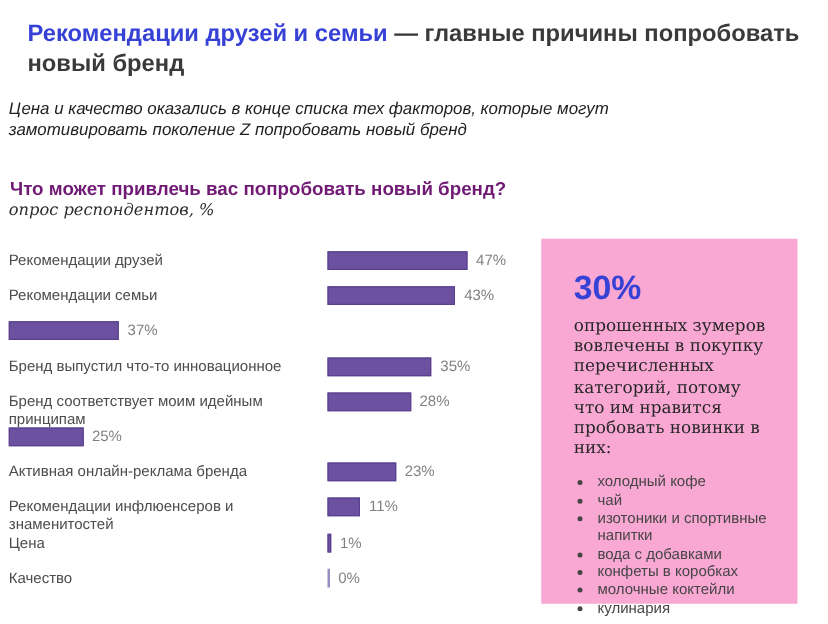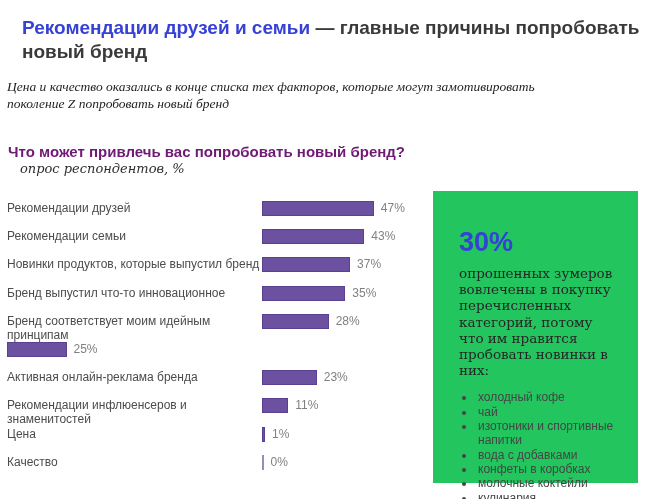--- a/index.html
+++ b/index.html
@@ -7,41 +7,41 @@
     position:relative; width:662px; height:499px; background:#ffffff;
     font-family:"Liberation Sans", sans-serif; overflow:hidden;
   }
   .main-title {
     position:absolute; left:22px; top:16px; width:652px; margin:0;
     font-size:19px; line-height:23.5px; font-weight:bold; color:#3a3a3a;
   }
   .main-title .hl { color:#3641d6; }
   .lede {
     position:absolute; left:7px; top:78px; width:545px; margin:0;
-    font-family:Liberation Serif, serif; font-style:italic;
+    font-family:Liberation Sans, sans-serif; font-style:italic;
     font-size:13.5px; line-height:17px; color:#1f1f1f;
   }
   .chart-title {
     position:absolute; left:7px; top:142px; margin:1px;
     font-size:15px; font-weight:bold; color:#701a75;
   }
   .chart-subtitle {
-    position:absolute; left:20px; top:161px; margin:0;
+    position:absolute; left:7px; top:161px; margin:0;
     font-family:"DejaVu Serif", serif; font-style:italic;
     font-size:13px; color:#2d2d2d;
   }
   .rows { position:absolute; left:7px; top:201px; width:425px; }
   .row { height:28.2px; display:flex; align-items:flex-start; }
   .row-label { flex:0 0 255px; font-size:12px; color:#4c4c4c; }
   .bar { height:15px; background:#6b51a0; border:1px solid #5a4190; box-sizing:border-box; }
   .bar.zero { background:#978bc2; border:none; }
   .val { margin-left:7px; font-size:12px; color:#818181; }
   .panel {
     position:absolute; left:433px; top:191px; width:205px; height:292px;
-    background:#22c55e; box-sizing:border-box; padding:36px 16px 0 26px;
+    background:#f9a8d4; box-sizing:border-box; padding:24px 16px 0 26px;
   }
   .stat { margin:0 0 7px 0; font-size:27px; font-weight:bold; color:#3641d6; }
   .panel-desc {
     margin:0; width:154px;
     font-family:"DejaVu Serif", serif; 
     font-size:13.5px; line-height:16.2px; color:#262626;
   }
   .bullets {
     margin:12px 0 0 0; padding-left:17px;
     font-size:12px; line-height:14.3px; color:#454545; list-style:disc;
@@ -65,21 +65,20 @@
         <div class="row-label">Рекомендации друзей</div>
         <div class="bar" style="width: 111.86px;"></div>
         <div class="val">47%</div>
       </div>
       <div class="row">
         <div class="row-label">Рекомендации семьи</div>
         <div class="bar" style="width: 102.34px;"></div>
         <div class="val">43%</div>
       </div>
       <div class="row">
-        <div class="row-label">Новинки продуктов, которые выпустил бренд</div>
         <div class="bar" style="width: 88.06px;"></div>
         <div class="val">37%</div>
       </div>
       <div class="row">
         <div class="row-label">Бренд выпустил что-то инновационное</div>
         <div class="bar" style="width: 83.3px;"></div>
         <div class="val">35%</div>
       </div>
       <div class="row">
         <div class="row-label">Бренд соответствует моим идейным принципам</div>

